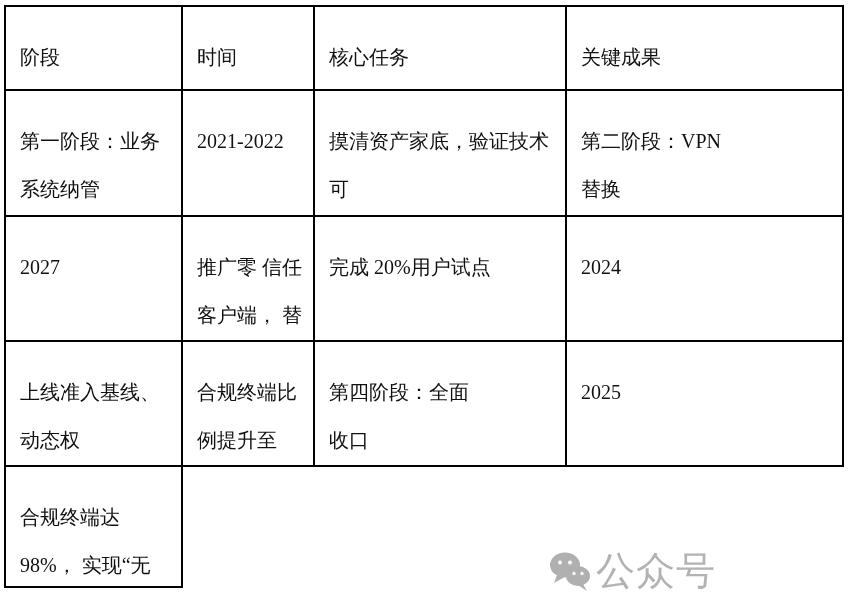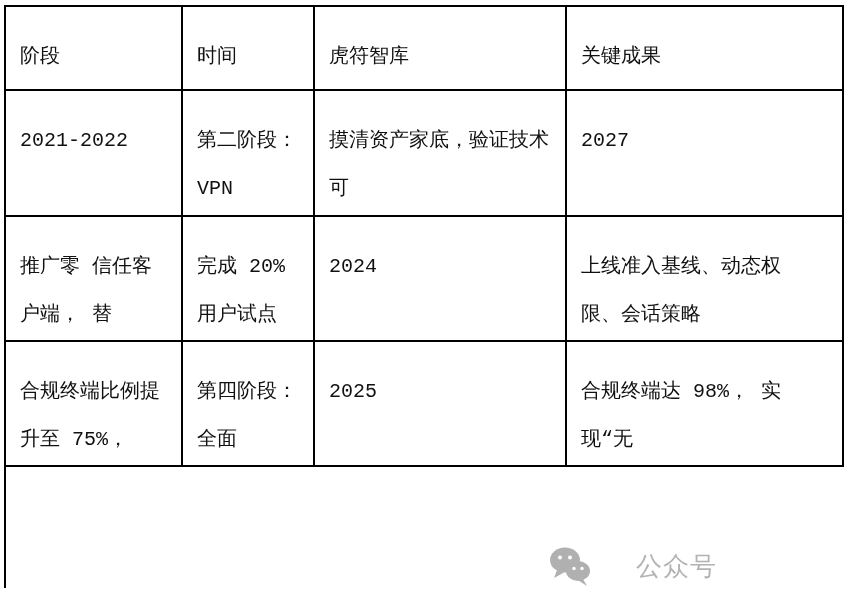--- a/index.html
+++ b/index.html
@@ -10,24 +10,23 @@
     overflow:hidden;
     font-family:"Liberation Serif","DejaVu Serif",serif;
   }
   
   .watermark{
     position:absolute;
     left:548px;top:544px;
     display:flex;align-items:center;
     z-index:0;
     color:#b3b3b3;
-    font-size:26px;
+    font-size:39px;
     letter-spacing:1px;
     white-space:nowrap;
-    gap:40px;
   }
   .watermark svg{display:block;margin-right:4px;}
   .phase-table{
     position:absolute;
     left:4px;top:5px;
     width:840px;height:583px;
     box-sizing:border-box;
     display:grid;
     grid-template-columns:177px 132px 252px 277px;
     grid-template-rows:84px 126px 125px 125px 121px;
@@ -40,21 +39,20 @@
     box-sizing:border-box;
     border-right:2px solid #000;
     border-bottom:2px solid #000;
     padding:26px 10px 0 14px;
     font-size:20px;
     line-height:48px;
     color:#111111;
     white-space:pre-line;
     overflow:hidden;
     background:transparent;
-    font-family:Liberation Mono, monospace;
   }
 </style>
 </head>
 <body>
 
 <div class="canvas">
 
   <div class="watermark">
     <span>
       <svg width="44" height="44" viewBox="0 0 44 44" aria-hidden="true">
@@ -72,29 +70,31 @@
         </g>
       </svg>
     </span>
     <span>公众号</span>
   </div>
 
   <div class="phase-table">
 
     <div class="cell">阶段</div>
     <div class="cell">时间</div>
-    <div class="cell">虎符智库</div>
+    <div class="cell">核心任务</div>
     <div class="cell">关键成果</div>
 
+    <div class="cell">第一阶段：业务
+系统纳管</div>
     <div class="cell">2021-2022</div>
+    <div class="cell">摸清资产家底，验证技术可
+行性</div>
+
     <div class="cell">第二阶段：VPN
 替换</div>
-
-    <div class="cell">摸清资产家底，验证技术可
-行性</div>
     <div class="cell">2027</div>
     <div class="cell">推广零 信任客户端， 替
 换传统 VPN</div>
     <div class="cell">完成 20%用户试点</div>
 
     <div class="cell">2024</div>
     <div class="cell">上线准入基线、动态权
 限、会话策略</div>
     <div class="cell">合规终端比例提升至 75%，
 虚拟化治理启动</div>

